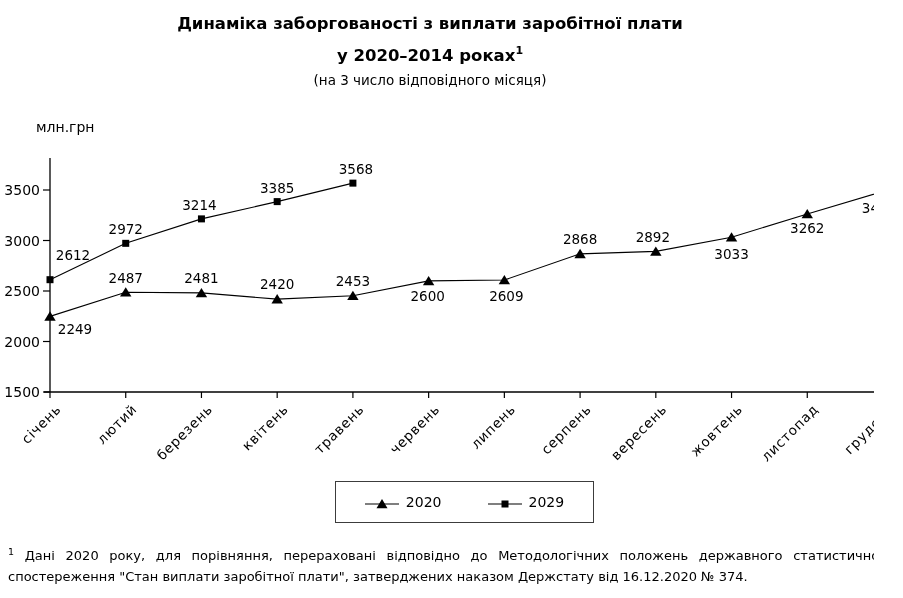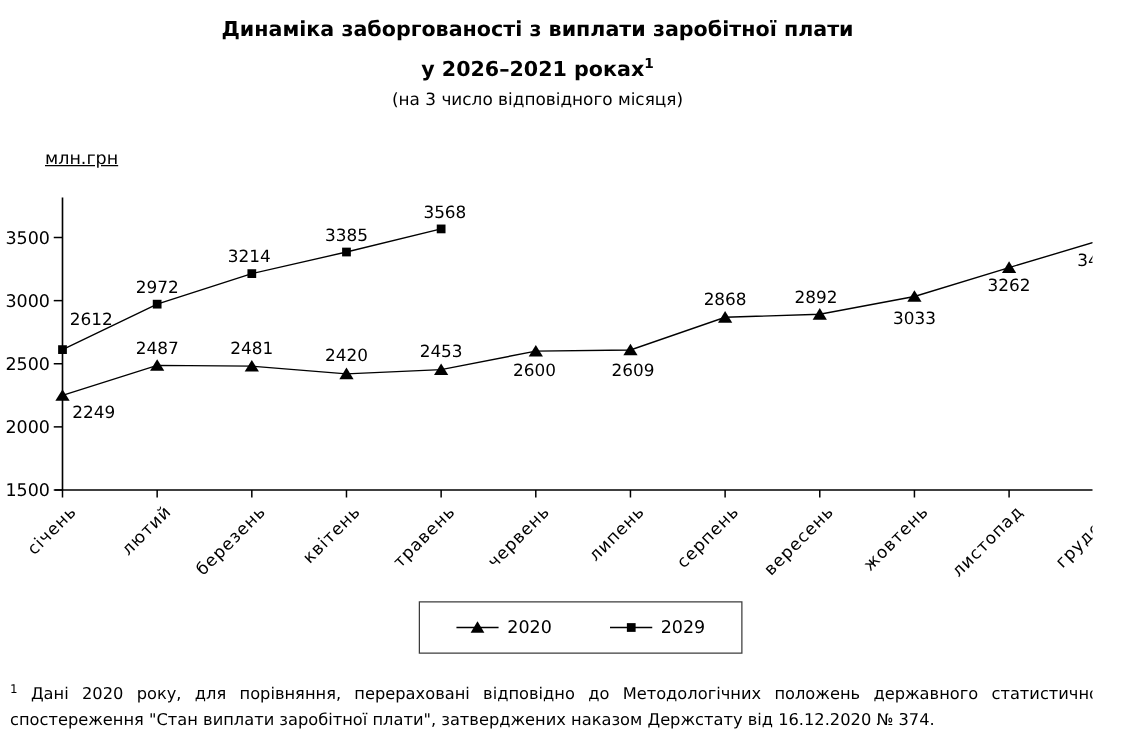--- a/index.html
+++ b/index.html
@@ -4,44 +4,44 @@
 <style>
   html,body{margin:0;padding:0;background:#fff;}
   .page{
     position:relative;width:874px;height:598px;background:#fff;overflow:hidden;
     font-family:"DejaVu Sans","Liberation Sans",sans-serif;color:#000;
   }
   .title-block{position:absolute;top:10px;left:0;width:860px;text-align:center;z-index:2;}
   .title-line{font-size:16.5px;font-weight:bold;line-height:27px;}
   .title-line sup{font-size:11px;}
   .subtitle{font-size:13.5px;line-height:21px;margin-top:1px;}
-  .ylabel{position:absolute;top:119px;left:36px;font-size:14px;z-index:2;text-decoration:underline;}
+  .ylabel{position:absolute;top:119px;left:36px;font-size:14px;z-index:2;}
   svg.chart{position:absolute;top:0;left:0;z-index:1;}
   svg.chart text{font-family:"DejaVu Sans","Liberation Sans",sans-serif;fill:#000;}
   .legend{
     position:absolute;top:481px;left:335px;width:257px;height:40px;
     border:1px solid #3c3c3c;display:flex;align-items:center;justify-content:center;
     gap:46px;z-index:2;background:#fff;
   }
-  .legend-entry{display:flex;align-items:center;gap:7px;}
+  .legend-entry{display:flex;align-items:flex-end;gap:7px;}
   .legend-label{font-size:14px;}
   .footnote{
     position:absolute;top:541px;left:8px;width:886px;margin:0;
     font-size:13px;line-height:21px;text-align:justify;z-index:2;
   }
   .footnote sup{font-size:9.5px;}
 </style>
 </head>
 <body>
 
 <div class="page">
 
   <div class="title-block">
     <div class="title-line">Динаміка заборгованості з виплати заробітної плати</div>
-    <div class="title-line"><span>у 2026–2021 роках</span><sup>1</sup></div>
+    <div class="title-line"><span>у 2020–2014 роках</span><sup>1</sup></div>
     <div class="subtitle">(на 3 число відповідного місяця)</div>
   </div>
 
   <div class="ylabel">млн.грн</div>
 
   <svg class="chart" width="903" height="470" viewBox="0 0 903 470" aria-hidden="true">
       <line x1="50" y1="158" x2="50" y2="392" stroke="#000000" stroke-width="1.3"></line>
       <line x1="44" y1="392" x2="888" y2="392" stroke="#000000" stroke-width="1.3"></line>
       <line x1="43" y1="392" x2="50" y2="392" stroke="#000000" stroke-width="1.2"></line>
       <text x="40" y="397" text-anchor="end" font-size="14">1500</text>

